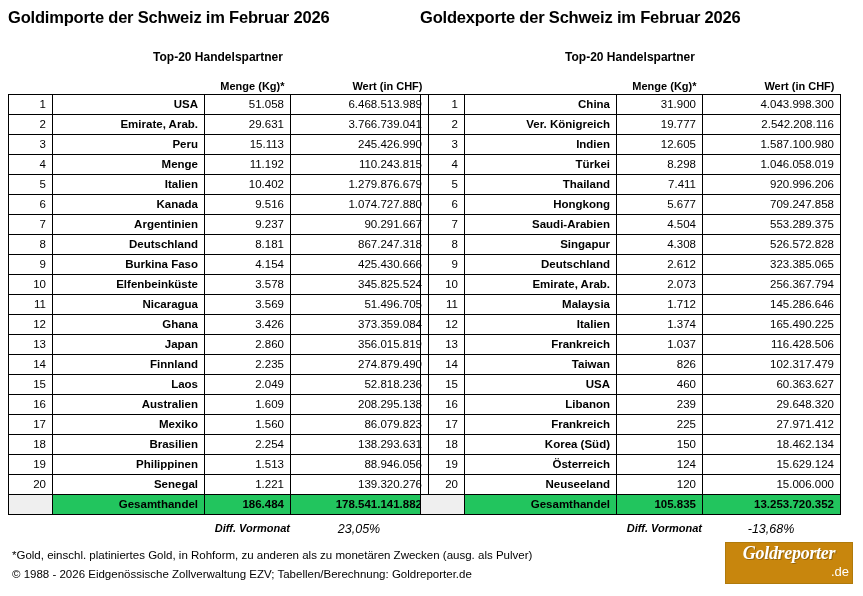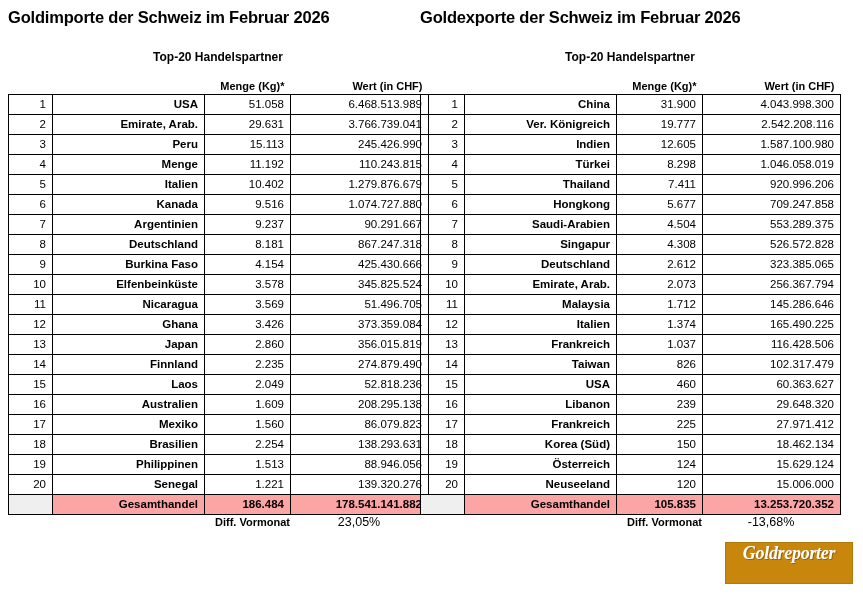--- a/index.html
+++ b/index.html
@@ -78,30 +78,32 @@
     font-weight: normal;
   }
   td.name {
     font-weight: bold;
     text-align: right;
   }
   td.amount, td.value {
     text-align: right;
   }
   tr.total td {
-    background: #fca5a5;
+    background: #22c55e;
     font-weight: bold;
   }
   tr.total td.rank { background: #efefef; }
 
   .diff-row {
     display: flex;
-    align-items: center;
+    align-items: flex-start;
     justify-content: flex-end;
+    margin-top: 7px;
     font-size: 11.5px;
+    font-style: italic;
   }
   .diff-label {
     font-weight: bold;
     font-size: 11px;
     margin-right: 0;
   }
   .diff-value {
     width: 138px;
     text-align: center;
     font-size: 12.5px;
@@ -134,21 +136,21 @@
     font-style: italic;
     font-weight: bold;
     font-size: 18px;
     color: #ffffff;
     letter-spacing: -0.3px;
     text-shadow: 1px 1px 0 rgba(0,0,0,0.25);
   }
   .logo-sub {
     position: absolute;
     right: 14px;
-    bottom: 0;
+    bottom: 17px;
     font-size: 13px;
     color: #ffffff;
   }
 </style>
 </head>
 <body>
 
 <div class="page">
 
   <div class="panel panel-left">
@@ -454,19 +456,23 @@
         </tr>
       </tbody>
     </table>
 
     <div class="diff-row">
       <span class="diff-label">Diff. Vormonat</span>
       <span class="diff-value">-13,68%</span>
     </div>
   </div>
 
+  <div class="footer">
+    <div>*Gold, einschl. platiniertes Gold, in Rohform, zu anderen als zu monetären Zwecken (ausg. als Pulver)</div>
+    <div>© 1988 - 2026 Eidgenössische Zollverwaltung EZV; Tabellen/Berechnung: Goldreporter.de</div>
+  </div>
 
   <div class="logo">
     <span class="logo-text">Goldreporter</span>
   </div>
   <span class="logo-sub">.de</span>
 
 </div>
 
 </body></html>

